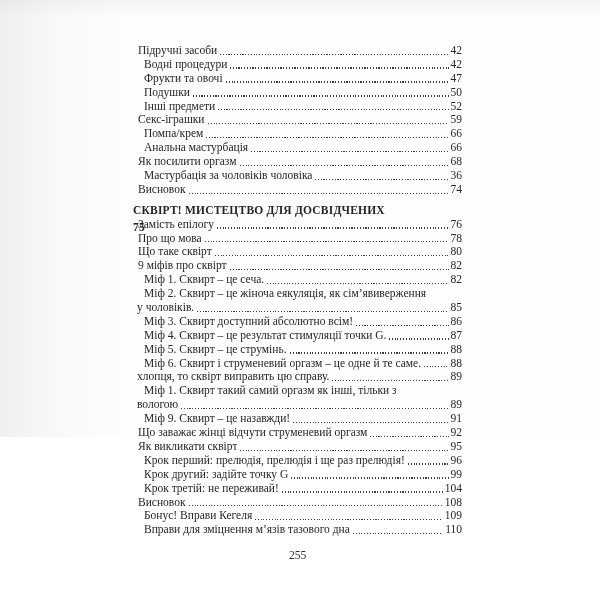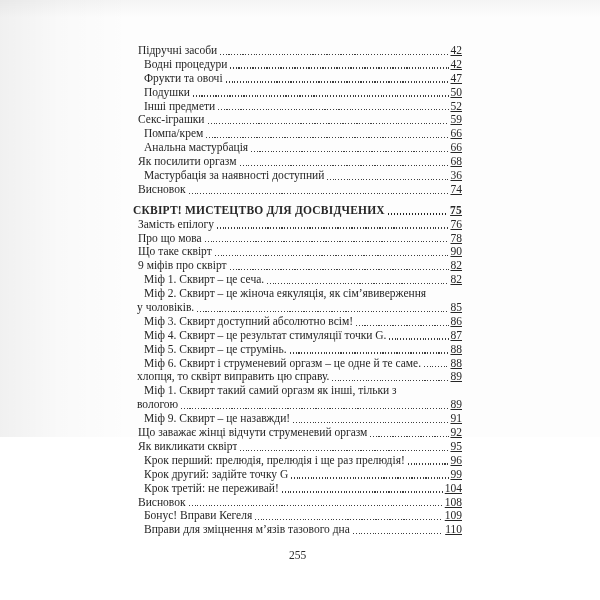--- a/index.html
+++ b/index.html
@@ -31,22 +31,22 @@
   .row .label { flex: 0 0 auto; min-width: 0; overflow: hidden; }
   .row .leader {
     flex: 1 1 auto;
     align-self: flex-end;
     height: 1.3px;
     min-width: 0;
     margin: 0 2px 3px 3px;
     background-image: repeating-linear-gradient(to right,
       #3c3c3c 0, #3c3c3c 1.1px, transparent 1.1px, transparent 2.8px);
   }
-  .row .pnum { flex: 0 0 auto; text-align: right; text-decoration: underline; }
-  .lvl0 { padding-left: 0; }
+  .row .pnum { flex: 0 0 auto; text-align: right; }
+  .lvl0 { padding-left: 0; flex-direction: column; }
   .lvl1 { padding-left: 5px; }
   .lvl2 { padding-left: 11px; }
   .lvl2c { padding-left: 4px; }
   .bold { font-weight: bold; letter-spacing: 0.2px; }
   .bold .leader {
     background-image: repeating-linear-gradient(to right,
       #222 0, #222 1.3px, transparent 1.3px, transparent 3px);
     height: 1.6px;
   }
   .gap { margin-top: 7px; }
@@ -101,21 +101,21 @@
     <span class="label">Анальна мастурбація</span>
     <span class="leader"></span>
     <span class="pnum">66</span>
   </div>
       <div class="row lvl1">
     <span class="label">Як посилити оргазм</span>
     <span class="leader"></span>
     <span class="pnum">68</span>
   </div>
       <div class="row lvl2">
-    <span class="label">Мастурбація за наявності доступний</span>
+    <span class="label">Мастурбація за чоловіків чоловіка</span>
     <span class="leader"></span>
     <span class="pnum">36</span>
   </div>
       <div class="row lvl1">
     <span class="label">Висновок</span>
     <span class="leader"></span>
     <span class="pnum">74</span>
   </div>
       <div class="row lvl0 bold gap">
     <span class="label">СКВІРТ! МИСТЕЦТВО ДЛЯ ДОСВІДЧЕНИХ</span>
@@ -128,21 +128,21 @@
     <span class="pnum">76</span>
   </div>
       <div class="row lvl1">
     <span class="label">Про що мова</span>
     <span class="leader"></span>
     <span class="pnum">78</span>
   </div>
       <div class="row lvl1">
     <span class="label">Що таке сквірт</span>
     <span class="leader"></span>
-    <span class="pnum">90</span>
+    <span class="pnum">80</span>
   </div>
       <div class="row lvl1">
     <span class="label">9 міфів про сквірт</span>
     <span class="leader"></span>
     <span class="pnum">82</span>
   </div>
       <div class="row lvl2">
     <span class="label">Міф 1. Сквирт – це сеча.</span>
     <span class="leader"></span>
     <span class="pnum">82</span>

